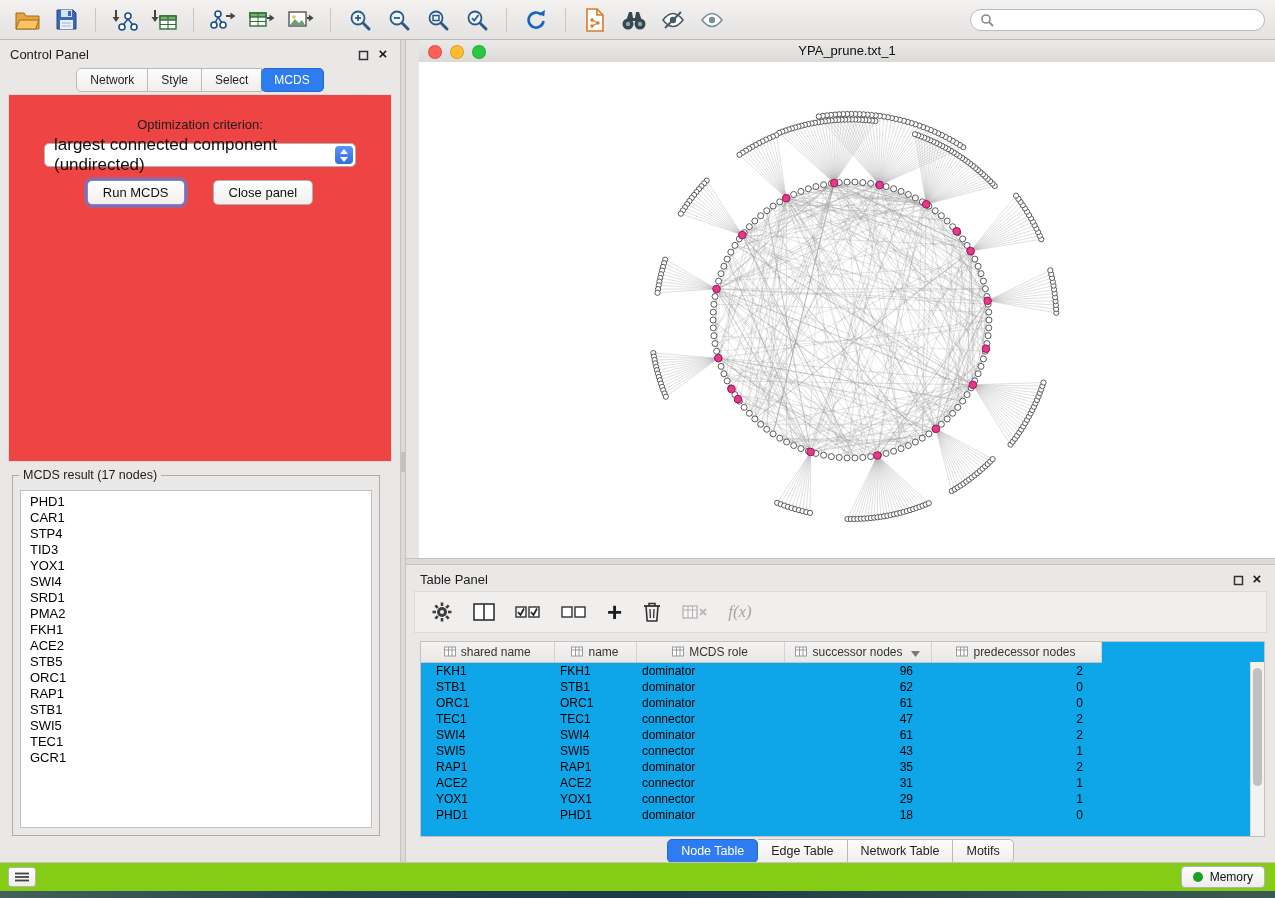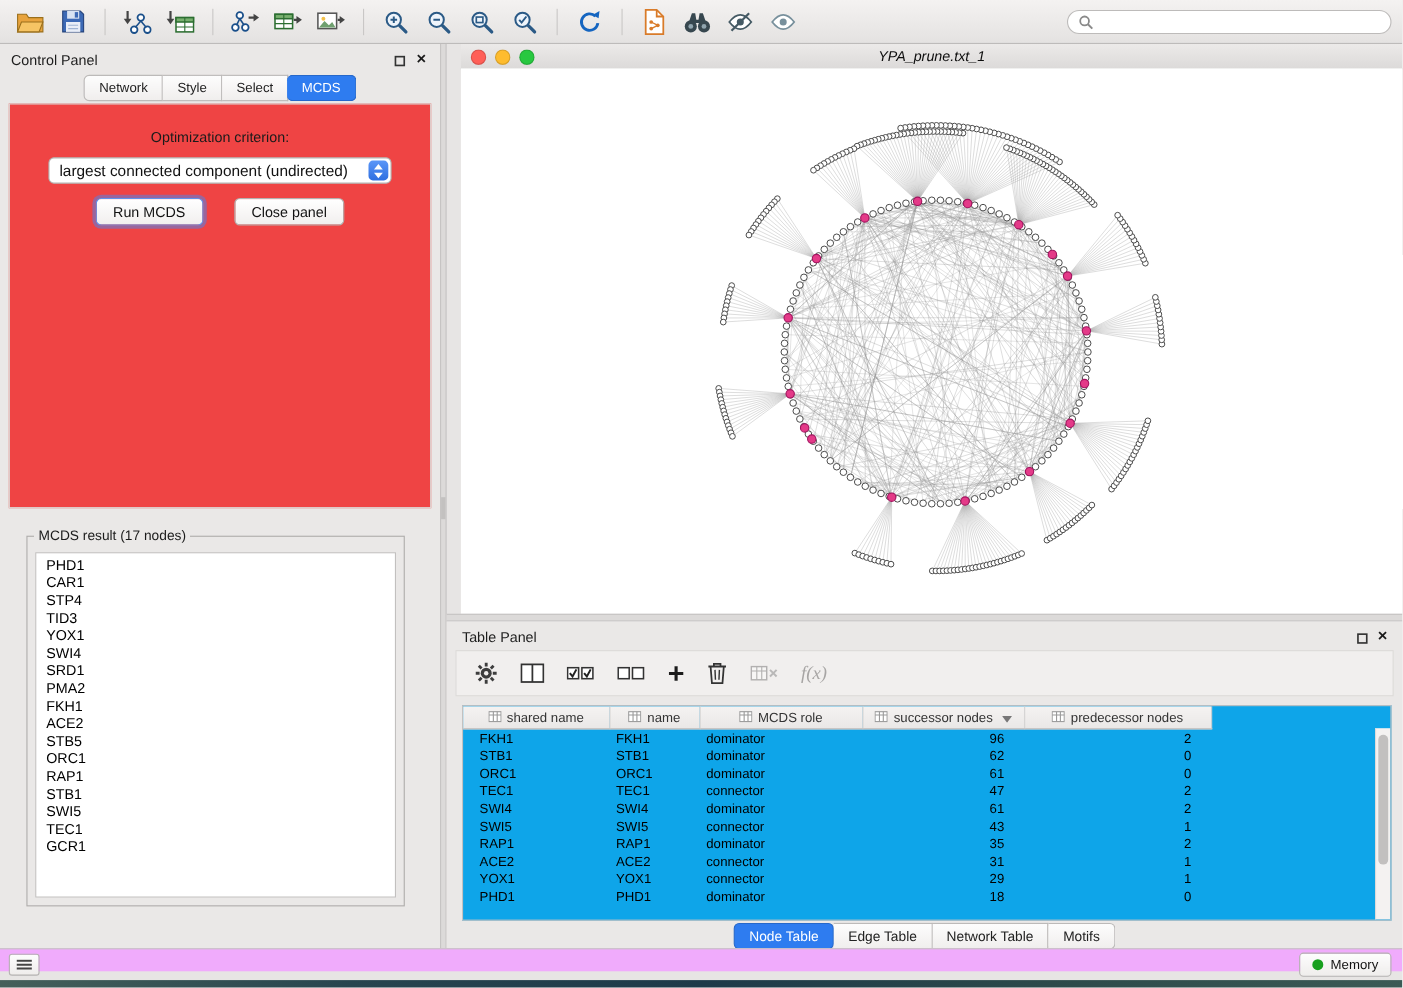--- a/index.html
+++ b/index.html
@@ -26,45 +26,45 @@
   .cp-tabs{display:flex;justify-content:center;margin-top:2px;}
   .cp-tab{padding:4px 13px;font-size:12px;color:#222;background:linear-gradient(#fdfdfd,#f0eeed);
           border:1px solid #bcbab9;border-left-width:0;cursor:pointer;}
   .cp-tab:first-child{border-left-width:1px;border-radius:5px 0 0 5px;}
   .cp-tab:last-child{border-radius:0 5px 5px 0;}
   .cp-tab.active{background:#2e7cf0;color:#fff;border-color:#2668ca;border-radius:5px;margin-left:-1px;}
   .cp-content{position:absolute;left:8px;right:8px;top:54px;height:366px;background:#ef4444;border:1px solid #dcdad8;}
   .opt-label{text-align:center;margin-top:22px;font-size:13px;color:#1b1b1b;}
   .opt-select{margin:11px auto 0;width:312px;height:24px;background:#fff;border:1px solid #b3b1b0;border-radius:5px;
               position:relative;display:flex;align-items:center;padding-left:9px;box-sizing:border-box;cursor:pointer;}
-  .opt-select .sel-text{font-size:14px;color:#111;}
+  .opt-select .sel-text{font-size:17px;color:#111;}
   .stepper{position:absolute;right:2px;top:2px;bottom:2px;width:18px;border-radius:4px;
            background:linear-gradient(#5a96f8,#2f6fe0);display:flex;flex-direction:column;
            align-items:center;justify-content:center;}
   .stepper b{display:block;width:0;height:0;border-left:4px solid transparent;border-right:4px solid transparent;}
   .stepper .up{border-bottom:5px solid #fff;margin-bottom:3px;}
   .stepper .dn{border-top:5px solid #fff;}
   .cp-buttons{display:flex;justify-content:center;gap:28px;margin-top:13px;}
   .btn{background:linear-gradient(#ffffff,#f1efee);border:1px solid #b3b1b0;border-radius:5px;
        padding:4px 15px;font-size:13px;color:#111;cursor:pointer;}
   .btn.focused{box-shadow:0 0 0 3px rgba(72,134,242,.5);border-color:#5e92ee;}
   .mcds-fieldset{position:absolute;left:8px;right:16px;top:424px;bottom:22px;border:1px solid #aeacab;
-                 margin:16px;padding:0;}
+                 margin:4px;padding:0;}
   .mcds-fieldset legend{font-size:12.5px;padding:0 4px;margin-left:6px;color:#1b1b1b;}
   .mcds-list{position:absolute;left:7px;right:7px;top:8px;bottom:7px;background:#fff;
              border:1px solid #c2c0bf;overflow:hidden;padding:3px 0;}
   .list-item{font-size:13px;padding:0 9px;line-height:16px;color:#000;}
   
   .splitter-v{position:absolute;left:400px;top:40px;width:6px;bottom:36px;background:#dcdad9;
               border-left:1px solid #c6c4c3;border-right:1px solid #c6c4c3;box-sizing:border-box;cursor:col-resize;}
   .splitter-v .grip{position:absolute;left:0;top:412px;width:4px;height:20px;background:#c3c1c0;}
   .splitter-h{position:absolute;left:406px;top:558px;right:0;height:7px;background:#dcdad9;
               border-top:1px solid #c6c4c3;border-bottom:1px solid #c6c4c3;box-sizing:border-box;cursor:row-resize;}
   
-  .network-view{position:absolute;left:419px;top:40px;right:0;height:518px;font-style:italic;}
+  .network-view{position:absolute;left:419px;top:40px;right:0;height:518px;}
   .nv-titlebar{position:relative;height:22px;background:linear-gradient(#eceae9,#dcdad9);
                border-bottom:1px solid #a5a3a2;}
   .traffic{position:absolute;left:9px;top:5px;display:flex;gap:8px;}
   .light{width:12px;height:12px;border-radius:50%;border:0.5px solid rgba(0,0,0,.15);cursor:pointer;}
   .nv-title{text-align:center;line-height:21px;font-size:13px;color:#0d0d0d;}
   .nv-canvas{position:absolute;left:0;top:22px;right:0;bottom:0;background:#fff;overflow:hidden;}
   
   .table-panel{position:absolute;left:406px;top:565px;right:0;height:297px;background:#eae8e7;}
   .tp-float{right:30px;} .tp-close{right:10px;}
   .tp-toolbar{position:absolute;left:8px;right:8px;top:26px;height:42px;background:#f1efee;
@@ -84,21 +84,21 @@
   .node-table td.num{text-align:right;padding-right:18px;}
   .tp-scroll{position:absolute;right:0;top:20px;bottom:0;width:13px;background:#f4f2f1;border-left:1px solid #dcdad9;}
   .tp-scroll .thumb{position:absolute;left:2px;right:2px;top:6px;height:118px;background:#c2c0bf;border-radius:5px;cursor:grab;}
   .tp-tabs{position:absolute;left:0;right:0;top:274px;display:flex;justify-content:center;}
   .tp-tab{padding:4px 13px;font-size:12.5px;color:#222;background:linear-gradient(#fdfdfd,#f0eeed);
           border:1px solid #bcbab9;border-left-width:0;cursor:pointer;}
   .tp-tab:first-child{border-left-width:1px;border-radius:5px 0 0 5px;}
   .tp-tab:last-child{border-radius:0 5px 5px 0;}
   .tp-tab.active{background:#2e7cf0;color:#fff;border-color:#2668ca;border-radius:5px;}
   
-  .statusbar{position:absolute;left:0;top:862px;width:100%;height:21px;background:#f0abfc;border-top:1px solid #c6c4c3;box-sizing:border-box;}
+  .statusbar{position:absolute;left:0;top:862px;width:100%;height:37px;background:#84cc16;border-top:1px solid #c6c4c3;box-sizing:border-box;}
   .menu-btn{position:absolute;left:8px;top:4px;width:28px;height:20px;border:1px solid #b5b3b2;border-radius:3px;
             background:linear-gradient(#fdfdfd,#efedec);display:flex;align-items:center;justify-content:center;cursor:pointer;}
   .memory-btn{position:absolute;right:10px;top:3px;height:22px;border:1px solid #b5b3b2;border-radius:4px;
               background:linear-gradient(#fdfdfd,#efedec);display:flex;align-items:center;gap:7px;
               padding:0 11px;font-size:12px;color:#111;cursor:pointer;}
   .green-dot{width:10px;height:10px;border-radius:50%;background:#18a01f;}
   .desktop-strip{position:absolute;left:0;top:891px;width:100%;height:7px;
                  background:linear-gradient(90deg,#44605a,#27454f,#1d3a49,#2c4a4a,#3b5a55);}
 </style>
 </head>

